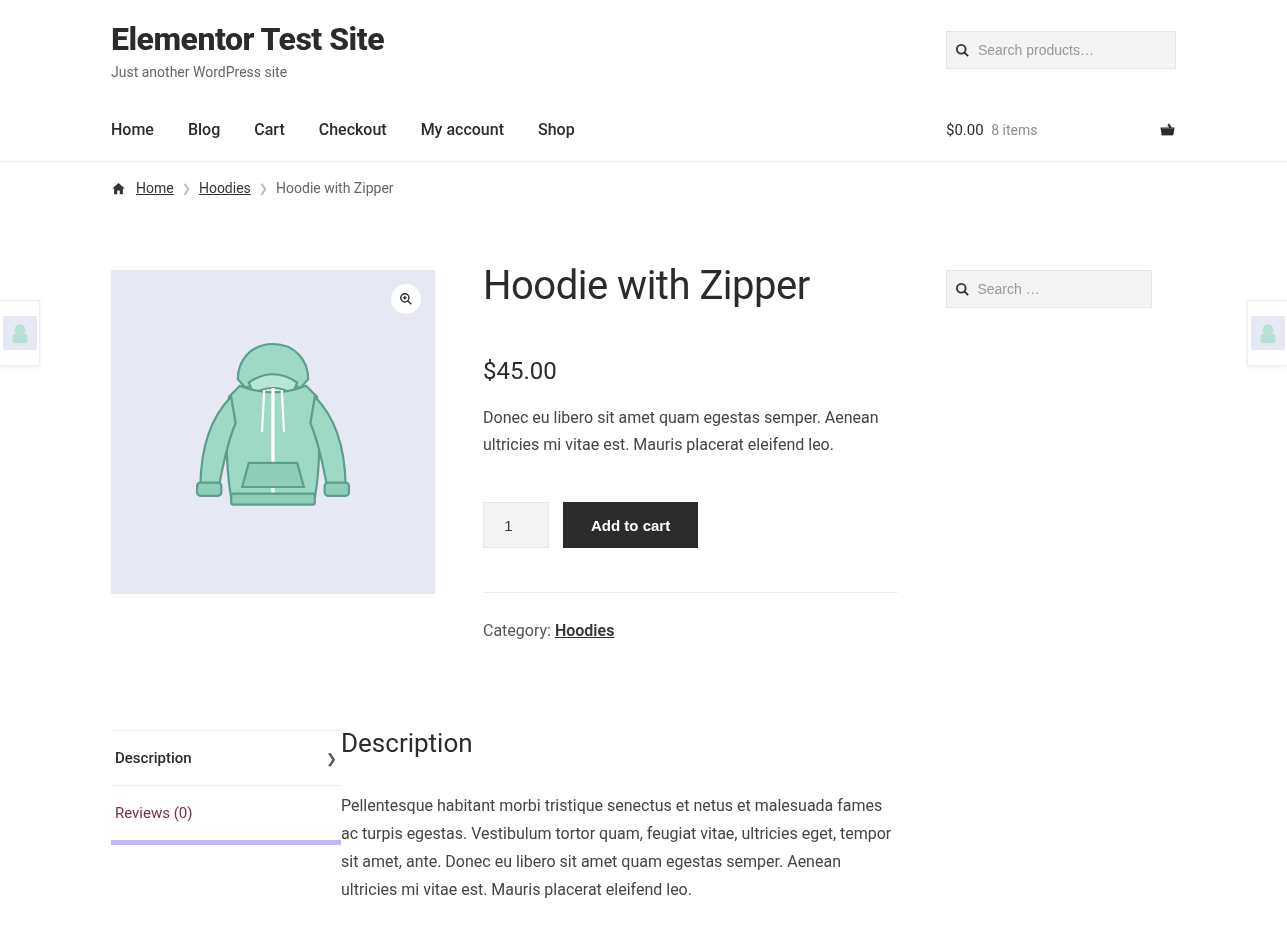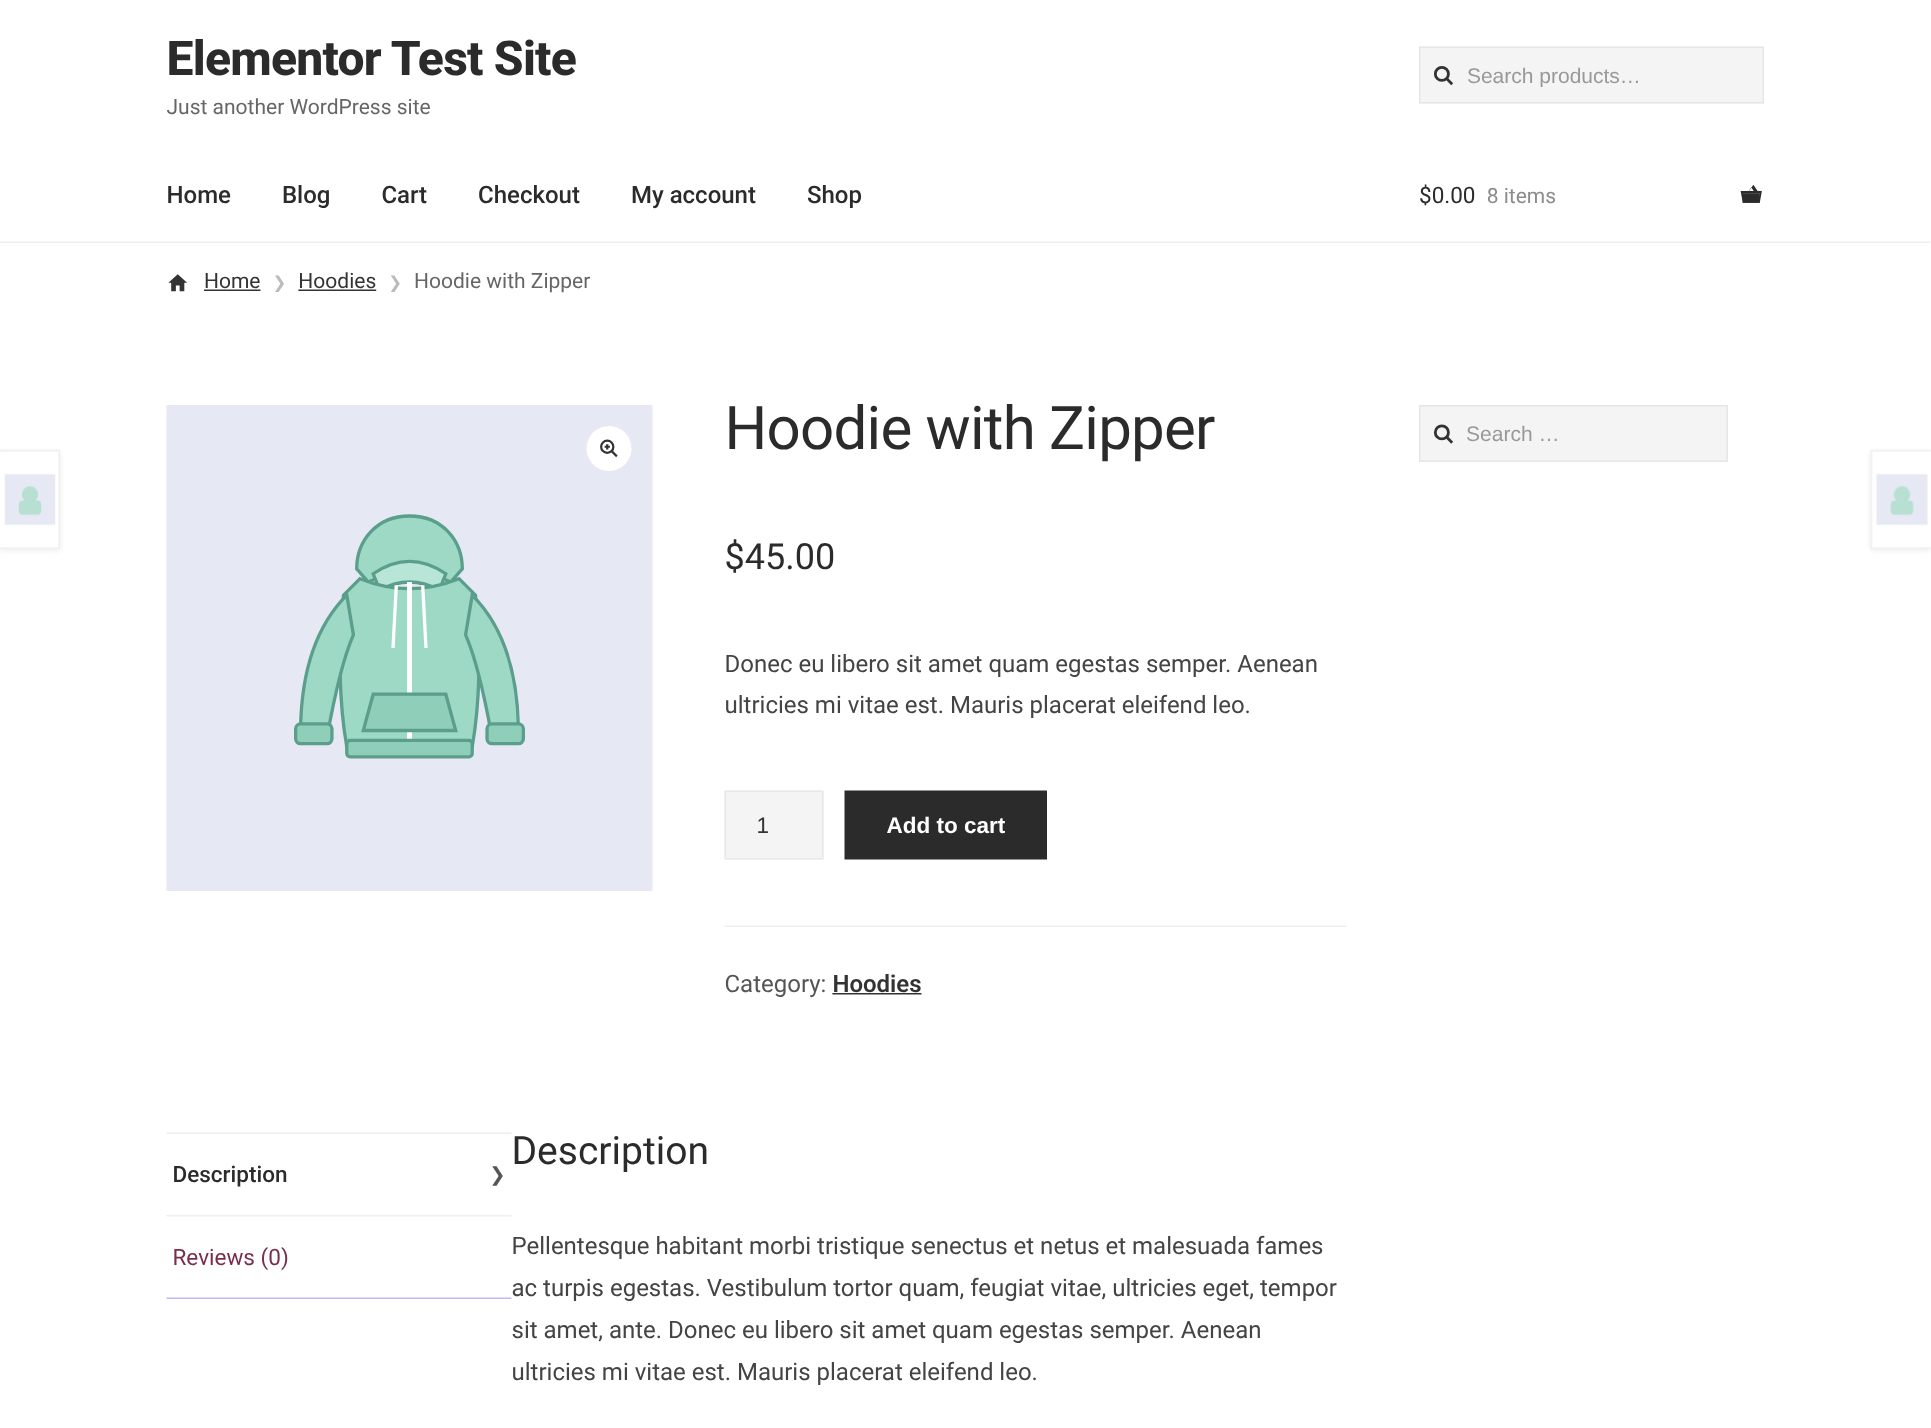--- a/index.html
+++ b/index.html
@@ -28,32 +28,32 @@
   .breadcrumb { display: flex; align-items: center; gap: 8px; font-size: 14px; color: #666; padding: 18px 0 14px 0; }
   .breadcrumb a { text-decoration: underline; color: #333; }
   .breadcrumb .sep { color: #bbb; font-size: 11px; }
   .home-icon { display: inline-flex; align-items: center; margin-right: 2px; color: #333; }
   
   .product-wrap { display: grid; grid-template-columns: 324px 1fr 230px; gap: 48px; align-items: start; margin-top: 60px; }
   .product-image { position: relative; width: 324px; height: 324px; background: #e6e9f4; display: flex; align-items: center; justify-content: center; }
   .zoom-btn { position: absolute; top: 14px; right: 14px; width: 30px; height: 30px; border-radius: 50%; background: #fff; display: flex; align-items: center; justify-content: center; color: #333; cursor: pointer; }
   .summary .product-title { font-size: 40px; font-weight: 400; color: #2b2b2b; margin-top: -8px; letter-spacing: -0.5px; }
   .summary .price { font-size: 24px; color: #2b2b2b; margin-top: 48px; font-weight: 400; }
-  .summary .short-desc { margin-top: 44px; font-size: 16px; color: #444; line-height: 1.7; max-width: 400px; }
+  .summary .short-desc { margin-top: 19px; font-size: 16px; color: #444; line-height: 1.7; max-width: 400px; }
   .cart-form { display: flex; gap: 14px; align-items: stretch; margin-top: 44px; }
   .qty-input { width: 66px; height: 46px; background: #f4f4f4; border: 1px solid #e8e8e8; text-align: center; font-size: 15px; color: #333; }
   .add-cart-btn { background: #2b2b2b; color: #fff; border: none; padding: 0 28px; font-size: 15px; font-weight: 600; cursor: pointer; height: 46px; text-align: right; }
   .meta { margin-top: 44px; border-top: 1px solid #eee; padding-top: 28px; font-size: 16px; color: #555; }
   .meta a { text-decoration: underline; font-weight: 600; color: #333; }
   .sidebar .search-box { width: 206px; }
   
   .tabs-section { display: grid; grid-template-columns: 230px 1fr; margin-top: 90px; max-width: 930px; }
   .tabs-nav { }
   .tab-item { display: flex; justify-content: space-between; align-items: center; padding: 18px 4px; border-top: 1px solid #eee; font-size: 15px; cursor: pointer; }
-  .tab-item:last-child { border-bottom: 1px solid #c4b5fd; }
+  .tab-item:last-child { border-bottom: 5px solid #c4b5fd; }
   .tab-item.active { color: #2b2b2b; font-weight: 500; }
   .tab-item .chev { color: #555; font-size: 13px; }
   .tab-item.inactive { color: #7a2e4e; }
   .tab-content .tab-heading { font-size: 26px; font-weight: 400; color: #2b2b2b; margin-top: -2px; }
   .tab-content .tab-body { margin-top: 34px; font-size: 16px; color: #444; line-height: 1.75; max-width: 560px; }
   
   .side-thumb { position: fixed; top: 300px; width: 40px; height: 66px; background: #fff; border: 1px solid #eee; box-shadow: 0 1px 4px rgba(0,0,0,0.08); display: flex; align-items: center; justify-content: center; overflow: hidden; }
   .side-thumb.left { left: 0; border-left: none; }
   .side-thumb.right { right: 0; border-right: none; }
   

